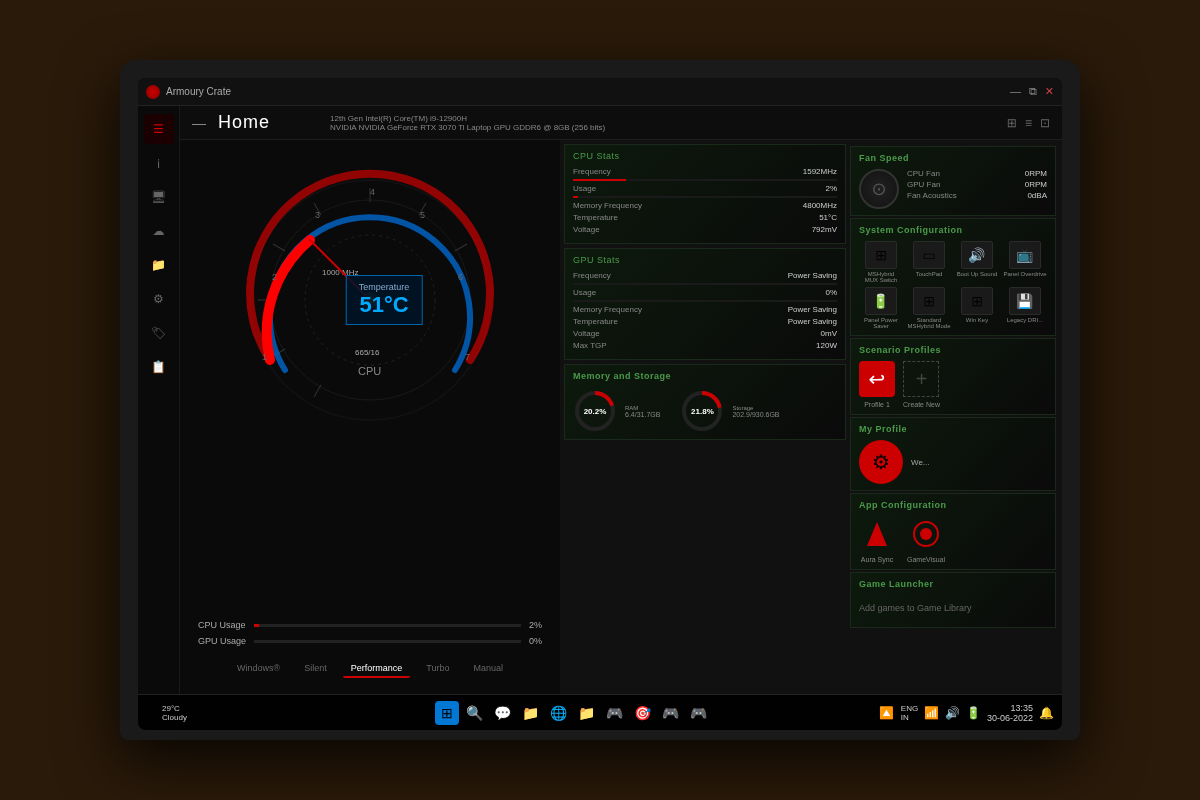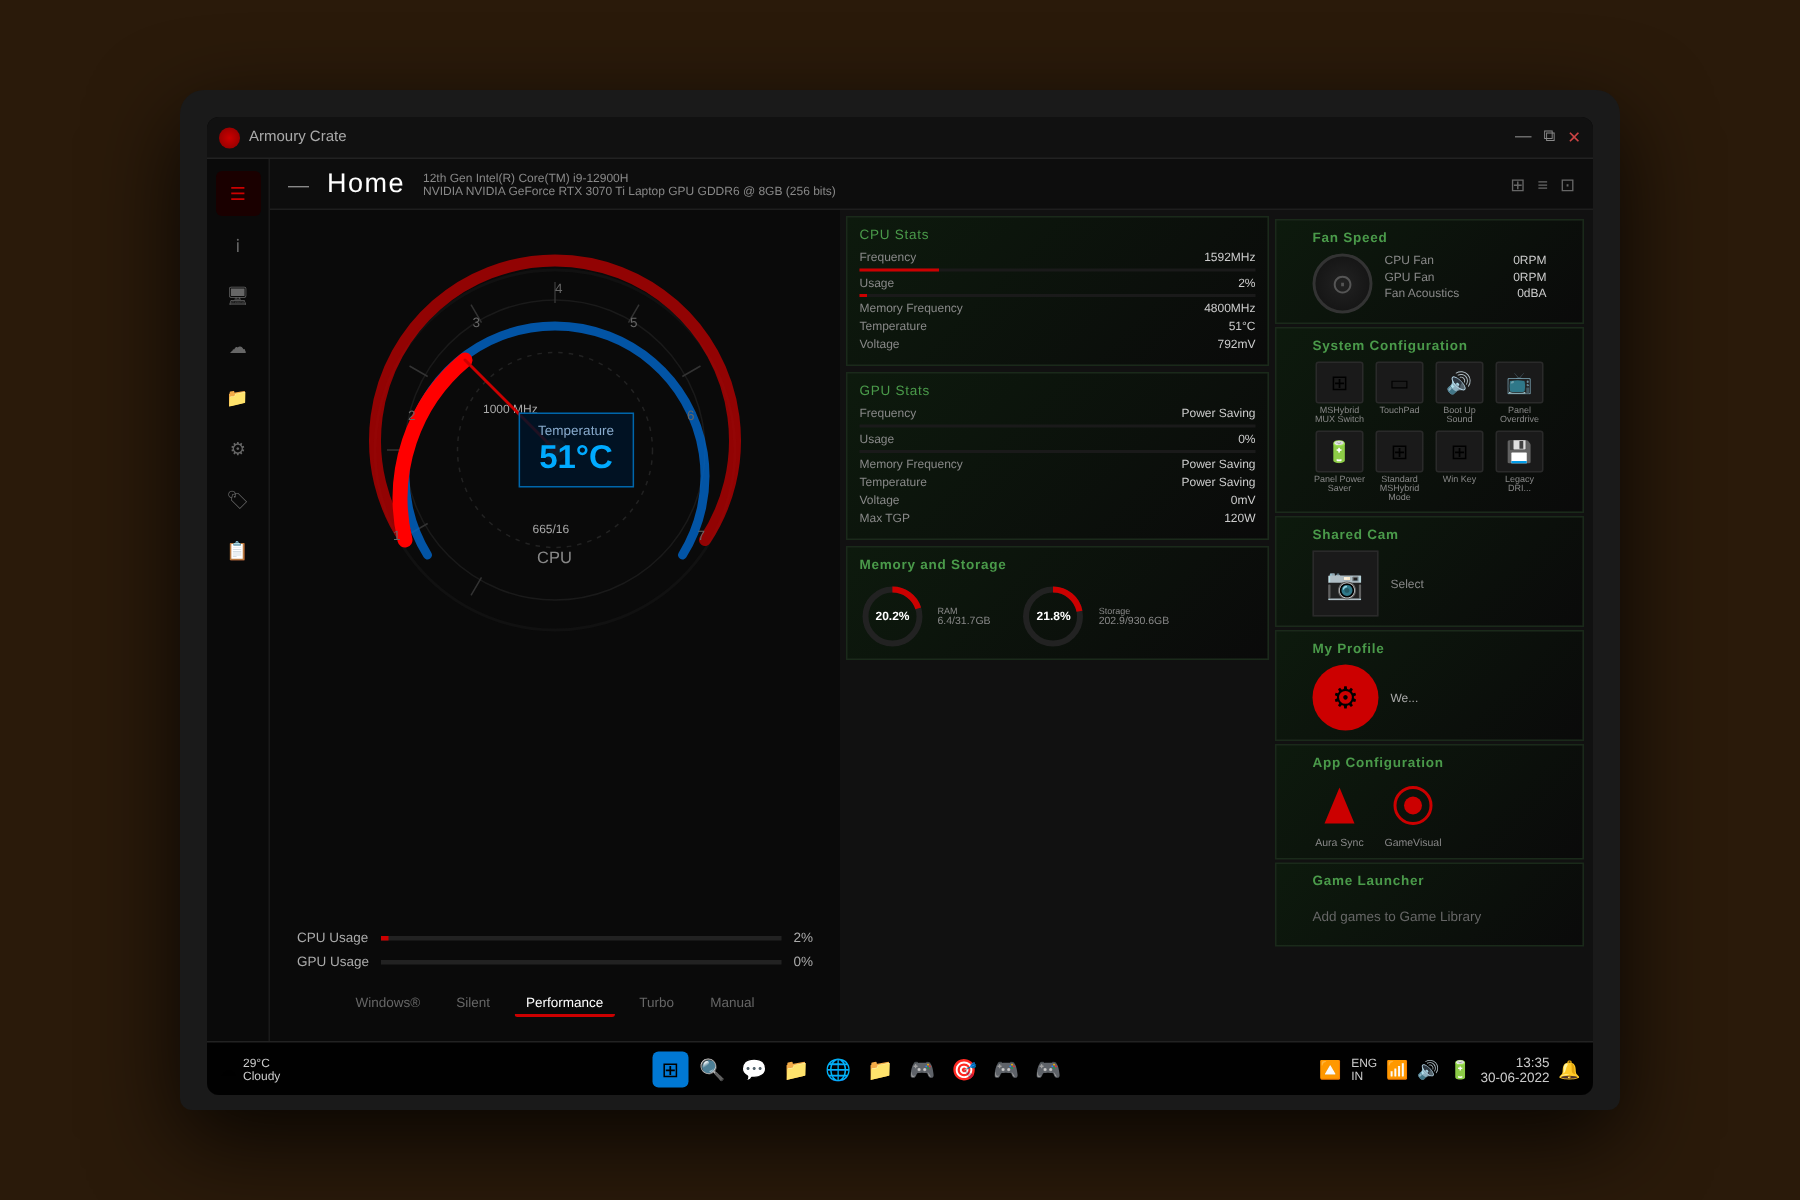--- a/index.html
+++ b/index.html
@@ -115,21 +115,21 @@
       flex-shrink: 0;
     }
     .header-left {
       display: flex; align-items: center; gap: 12px;
     }
     .header-home {
       color: #fff; font-size: 18px; font-weight: 300;
       letter-spacing: 1px;
     }
     .header-sys-info {
-      display: flex; flex-direction: column;
+      display: flex; flex-direction: column; margin-left: 48px;
     }
     .sys-info-line {
       color: #888; font-size: 8px;
     }
     .header-right {
       display: flex; gap: 8px;
     }
     .view-btn {
       color: #666; font-size: 12px; cursor: pointer;
     }
@@ -238,21 +238,21 @@
       display: flex;
       flex-direction: column;
       gap: 2px;
       padding: 2px;
       flex-shrink: 0;
     }
 
     .side-card {
       background: linear-gradient(135deg, #0d1a0d 0%, #0a0a0a 100%);
       border: 1px solid #1a2a1a;
-      padding: 6px 24px;
+      padding: 6px 8px;
     }
     .side-card-title {
       color: #4a9a4a; font-size: 9px; font-weight: bold;
       margin-bottom: 6px; letter-spacing: 0.5px;
     }
 
     
     .fan-content {
       display: flex; gap: 8px;
     }
@@ -750,28 +750,34 @@
                         <div class="sysconfig-icon">⊞</div>
                         <span class="sysconfig-label">Win Key</span>
                       </div>
                       <div class="sysconfig-item">
                         <div class="sysconfig-icon">💾</div>
                         <span class="sysconfig-label">Legacy DRI...</span>
                       </div>
                     </div>
                   </div>
 
-
                   <div class="side-card">
-                    <div class="side-card-title">Shared Cam</div>
-                    <div class="shared-cam-content">
-                      <div class="cam-preview">📷</div>
-                      <span class="cam-select-btn">Select</span>
-                    </div>
-                  </div>
+                    <div class="side-card-title">Scenario Profiles</div>
+                    <div class="scenario-content">
+                      <div class="scenario-item">
+                        <div class="scenario-icon" style="font-size:20px;color:#fff">↩</div>
+                        <span class="scenario-label">Profile 1</span>
+                      </div>
+                      <div class="scenario-item">
+                        <div class="scenario-new">+</div>
+                        <span class="scenario-label">Create New</span>
+                      </div>
+                    </div>
+                  </div>
+
 
                   <div class="side-card">
                     <div class="side-card-title">My Profile</div>
                     <div class="profile-content">
                       <div class="profile-avatar">⚙</div>
                       <span class="profile-username">We...</span>
                     </div>
                   </div>
 
                   <div class="side-card">

